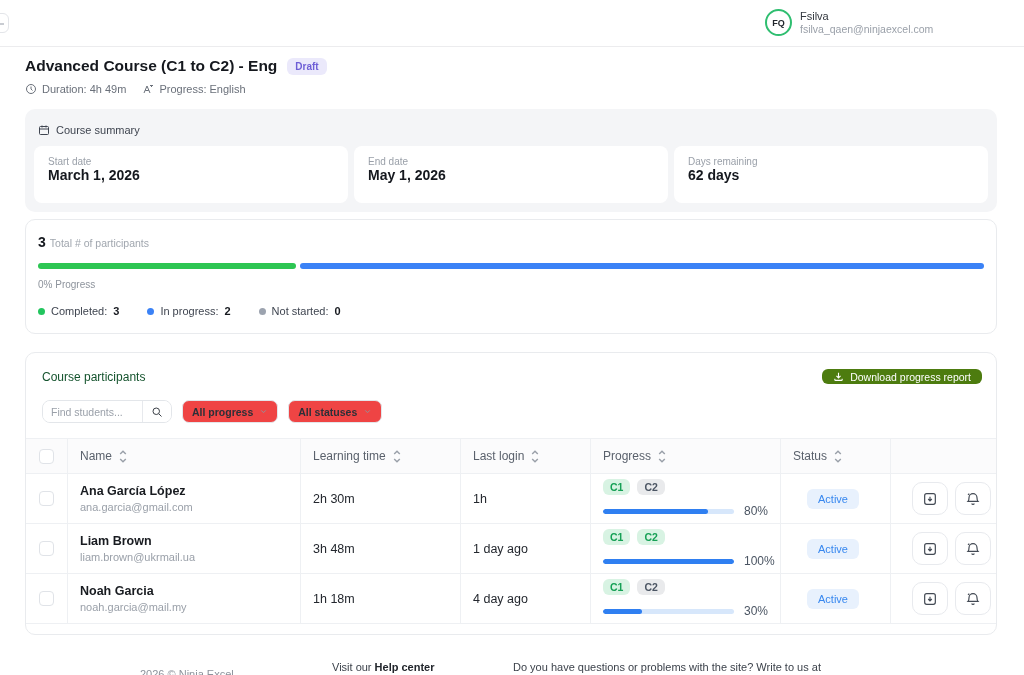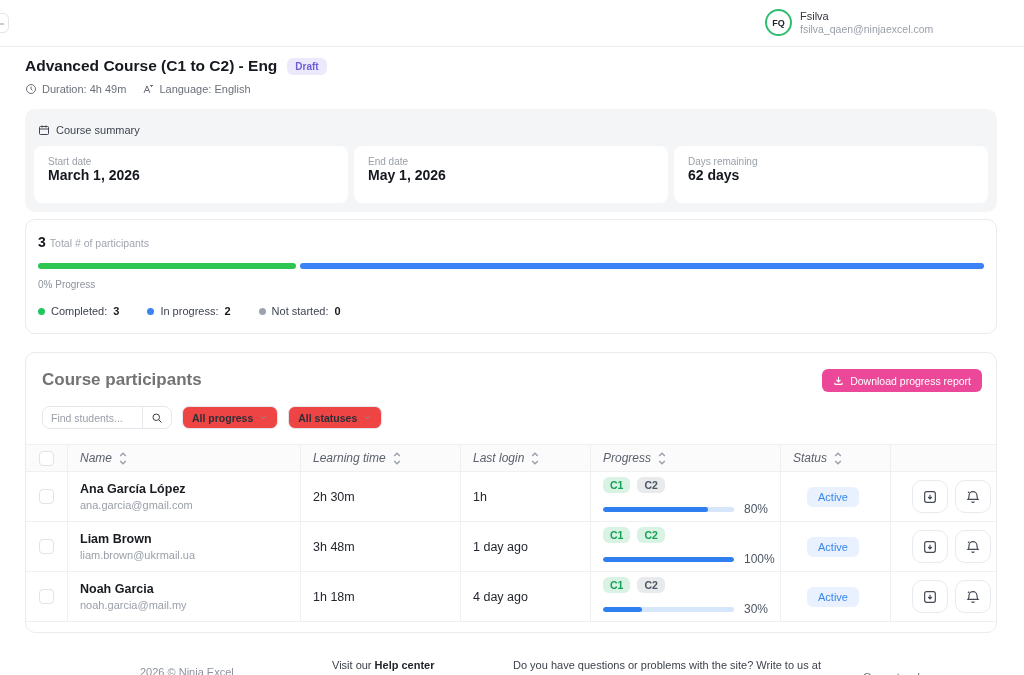--- a/index.html
+++ b/index.html
@@ -47,39 +47,39 @@
   .stack-seg { height:6px; border-radius:3px; }
   .stack-seg.rest { flex:1; }
   .pct-line { margin-top:10px; font-size:10px; color:#8d939c; }
   .legend { margin-top:15px; display:flex; gap:28px; align-items:center; }
   .legend-item { display:flex; align-items:center; gap:6px; font-size:11px; color:#3f4550; }
   .dot { width:7px; height:7px; border-radius:50%; }
   .legend-num { font-weight:bold; color:#15181e; }
 
   
   .participants { margin-top:18px; position:relative; padding-bottom:10px; }
-  .p-title { font-size:17px; font-weight:bold; color:#737373; padding:17px 16px 0 16px; }
-  .dl-btn { position:absolute; right:14px; top:16px; height:23px; display:flex; align-items:center; gap:6px;
-    background:#ec4899; color:#fff; border:none; border-radius:6px; font-size:10.5px; padding:0 11px;
+  .p-title { font-size:12px; font-weight:normal; color:#14532d; padding:17px 16px 0 16px; }
+  .dl-btn { position:absolute; right:14px; top:16px; height:15px; display:flex; align-items:center; gap:6px;
+    background:#4d7c0f; color:#fff; border:none; border-radius:6px; font-size:10.5px; padding:0 11px;
     font-family:"Liberation Sans", sans-serif; cursor:pointer;text-align:center; }
   .filters { display:flex; gap:10px; padding:16px 16px 0 16px; }
   .search-box { display:flex; width:130px; height:23px; border:1px solid #e3e6ea; border-radius:8px; background:#fff; overflow:hidden; }
   .search-box input { flex:1; border:none; outline:none; font-size:10.5px; padding:0 8px; min-width:0;
     font-family:"Liberation Sans", sans-serif; color:#3a3f46; }
   .search-box input::placeholder { color:#9aa0a9; }
   .search-btn { width:29px; border:none; border-left:1px solid #e7e9ed; background:#fff;
     display:flex; align-items:center; justify-content:center; cursor:pointer; }
   .filter-btn { height:23px; display:flex; align-items:center; gap:6px; background:#ef4444;
     border:1px solid #e3e6ea; border-radius:7px; padding:0 9px; font-size:10.5px; font-weight:bold;
     color:#2b3038; font-family:"Liberation Sans", sans-serif; cursor:pointer; }
 
   
   .table { margin-top:15px; }
   .trow { display:grid; grid-template-columns:42px 233px 160px 130px 190px 110px 1fr; align-items:center; }
-  .thead { height:28px; border-top:1px solid #eef0f3; border-bottom:1px solid #eef0f3; background:#fbfbfc;font-style:italic; }
+  .thead { height:36px; border-top:1px solid #eef0f3; border-bottom:1px solid #eef0f3; background:#fbfbfc; }
   .th { display:flex; align-items:center; gap:7px; font-size:12px; color:#5a616c; padding-left:12px;
     height:100%; border-right:1px solid #eef0f3; }
   .th:last-child { border-right:none; }
   .tbody-row { height:50px; border-bottom:1px solid #eef0f3; }
   .td { height:100%; display:flex; flex-direction:column; justify-content:center;
     padding-left:12px; border-right:1px solid #eef0f3; }
   .td:last-child { border-right:none; }
   .cb-cell { align-items:center; padding-left:0; }
   .checkbox { width:15px; height:15px; border:1.5px solid #e0e3e8; border-radius:4px; background:#fff; cursor:pointer; }
   .std-name { font-size:12.5px; font-weight:bold; color:#181b20; }
@@ -138,21 +138,21 @@
       <span>Duration: 4h 49m</span>
     </div>
     <div class="meta-item">
       <span class="icon">
         <svg width="12" height="12" viewBox="0 0 24 24" fill="none" stroke="#6a707a" stroke-width="2">
             <path d="M4 20l6-14 6 14"></path>
             <path d="M6.5 15h7"></path>
             <path d="M16 5h6M19 5v3"></path>
           </svg>
       </span>
-      <span>Language: English</span>
+      <span>Progress: English</span>
     </div>
   </div>
 
   <div class="summary-panel">
     <div class="summary-head">
       <span class="icon">
         <svg width="12" height="12" viewBox="0 0 24 24" fill="none" stroke="#3f4550" stroke-width="2">
             <rect x="3" y="5" width="18" height="16" rx="2"></rect>
             <path d="M8 3v4M16 3v4M3 10h18"></path>
           </svg>

